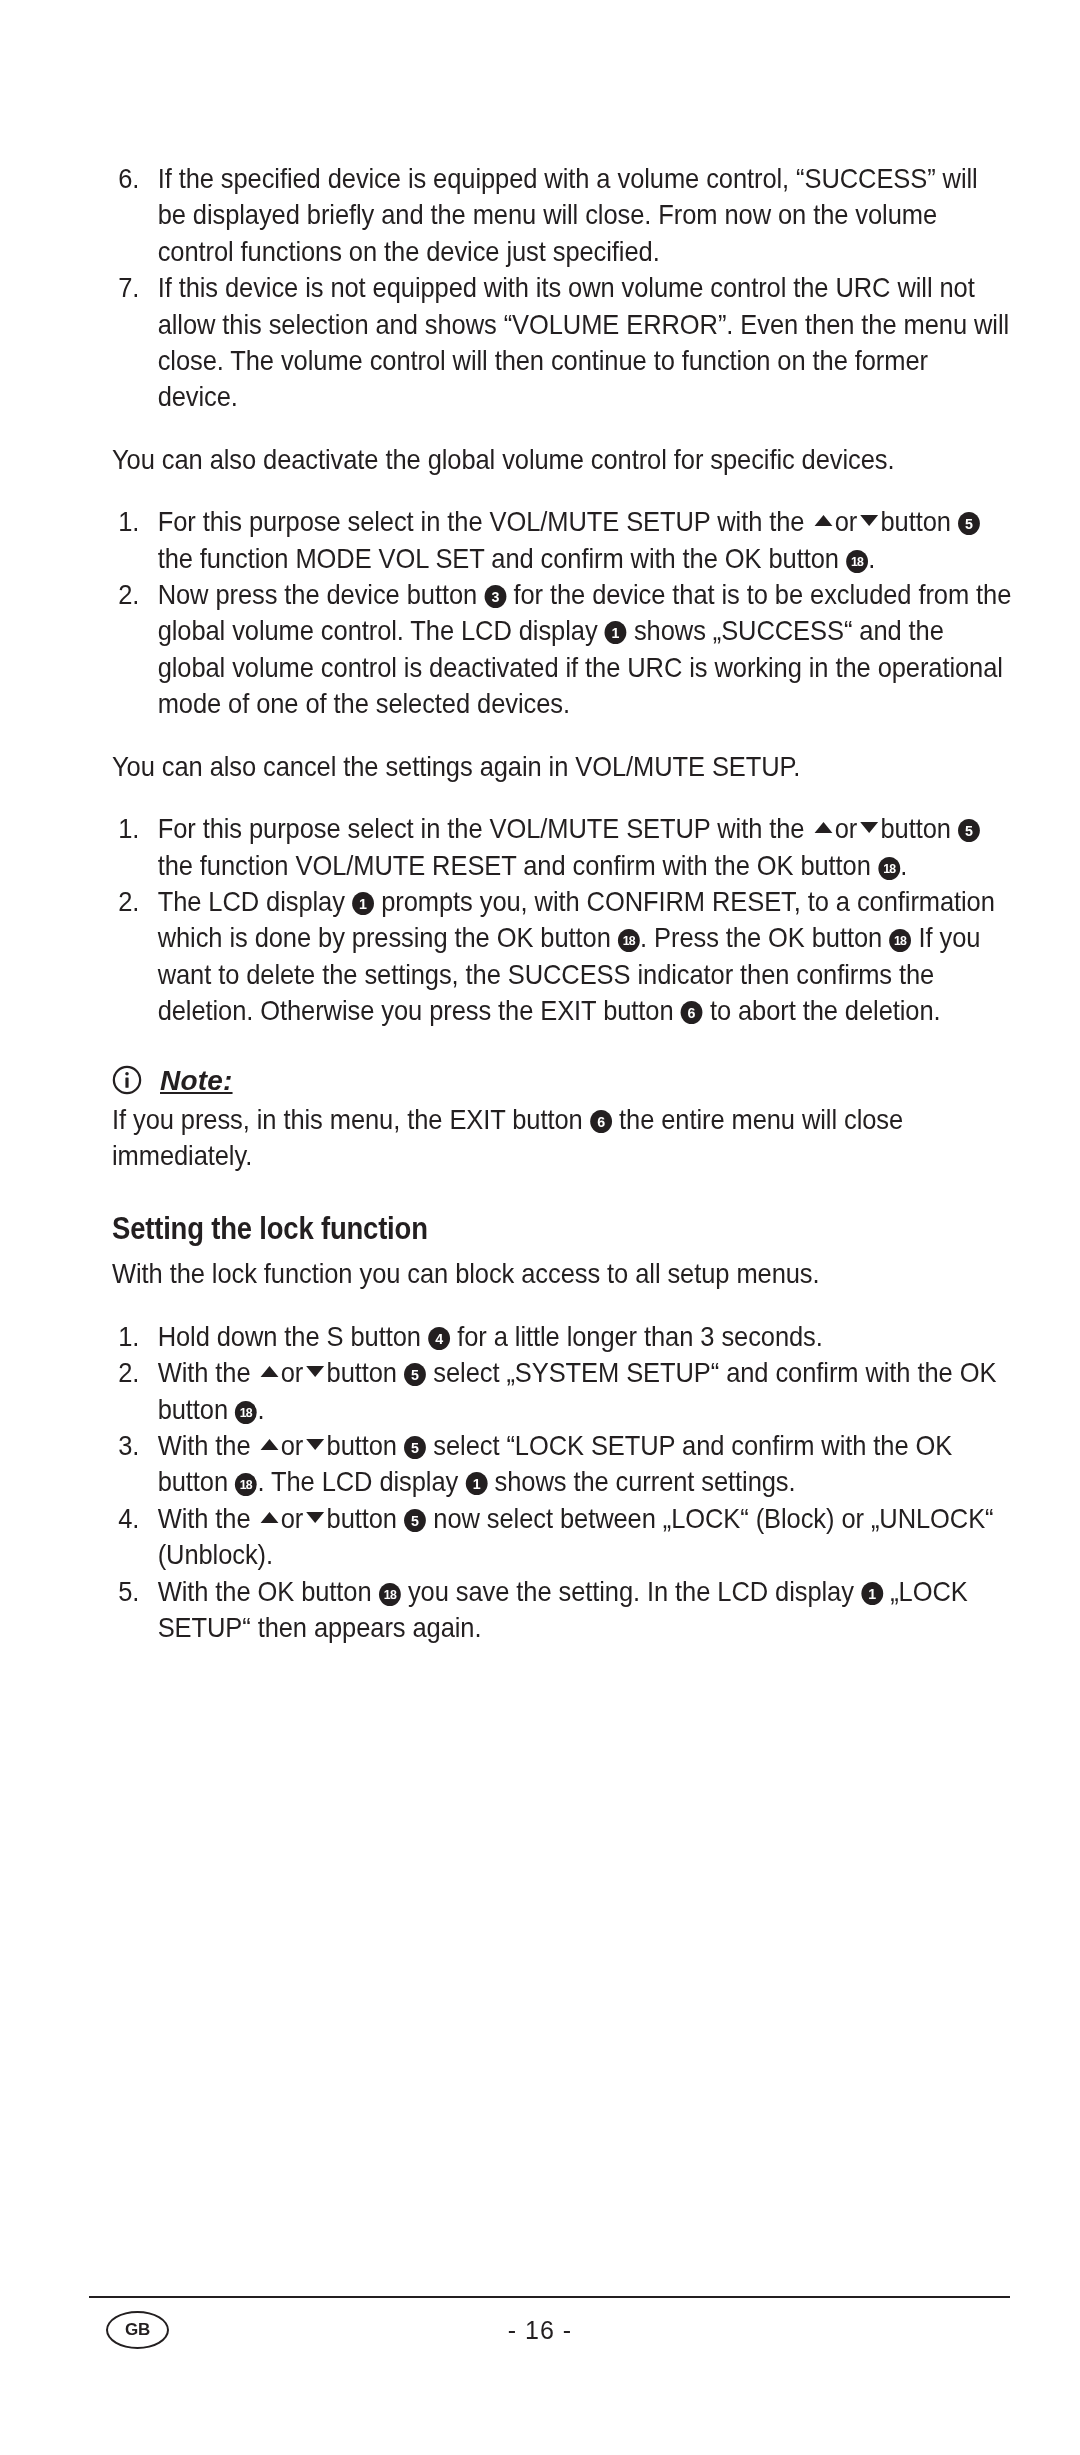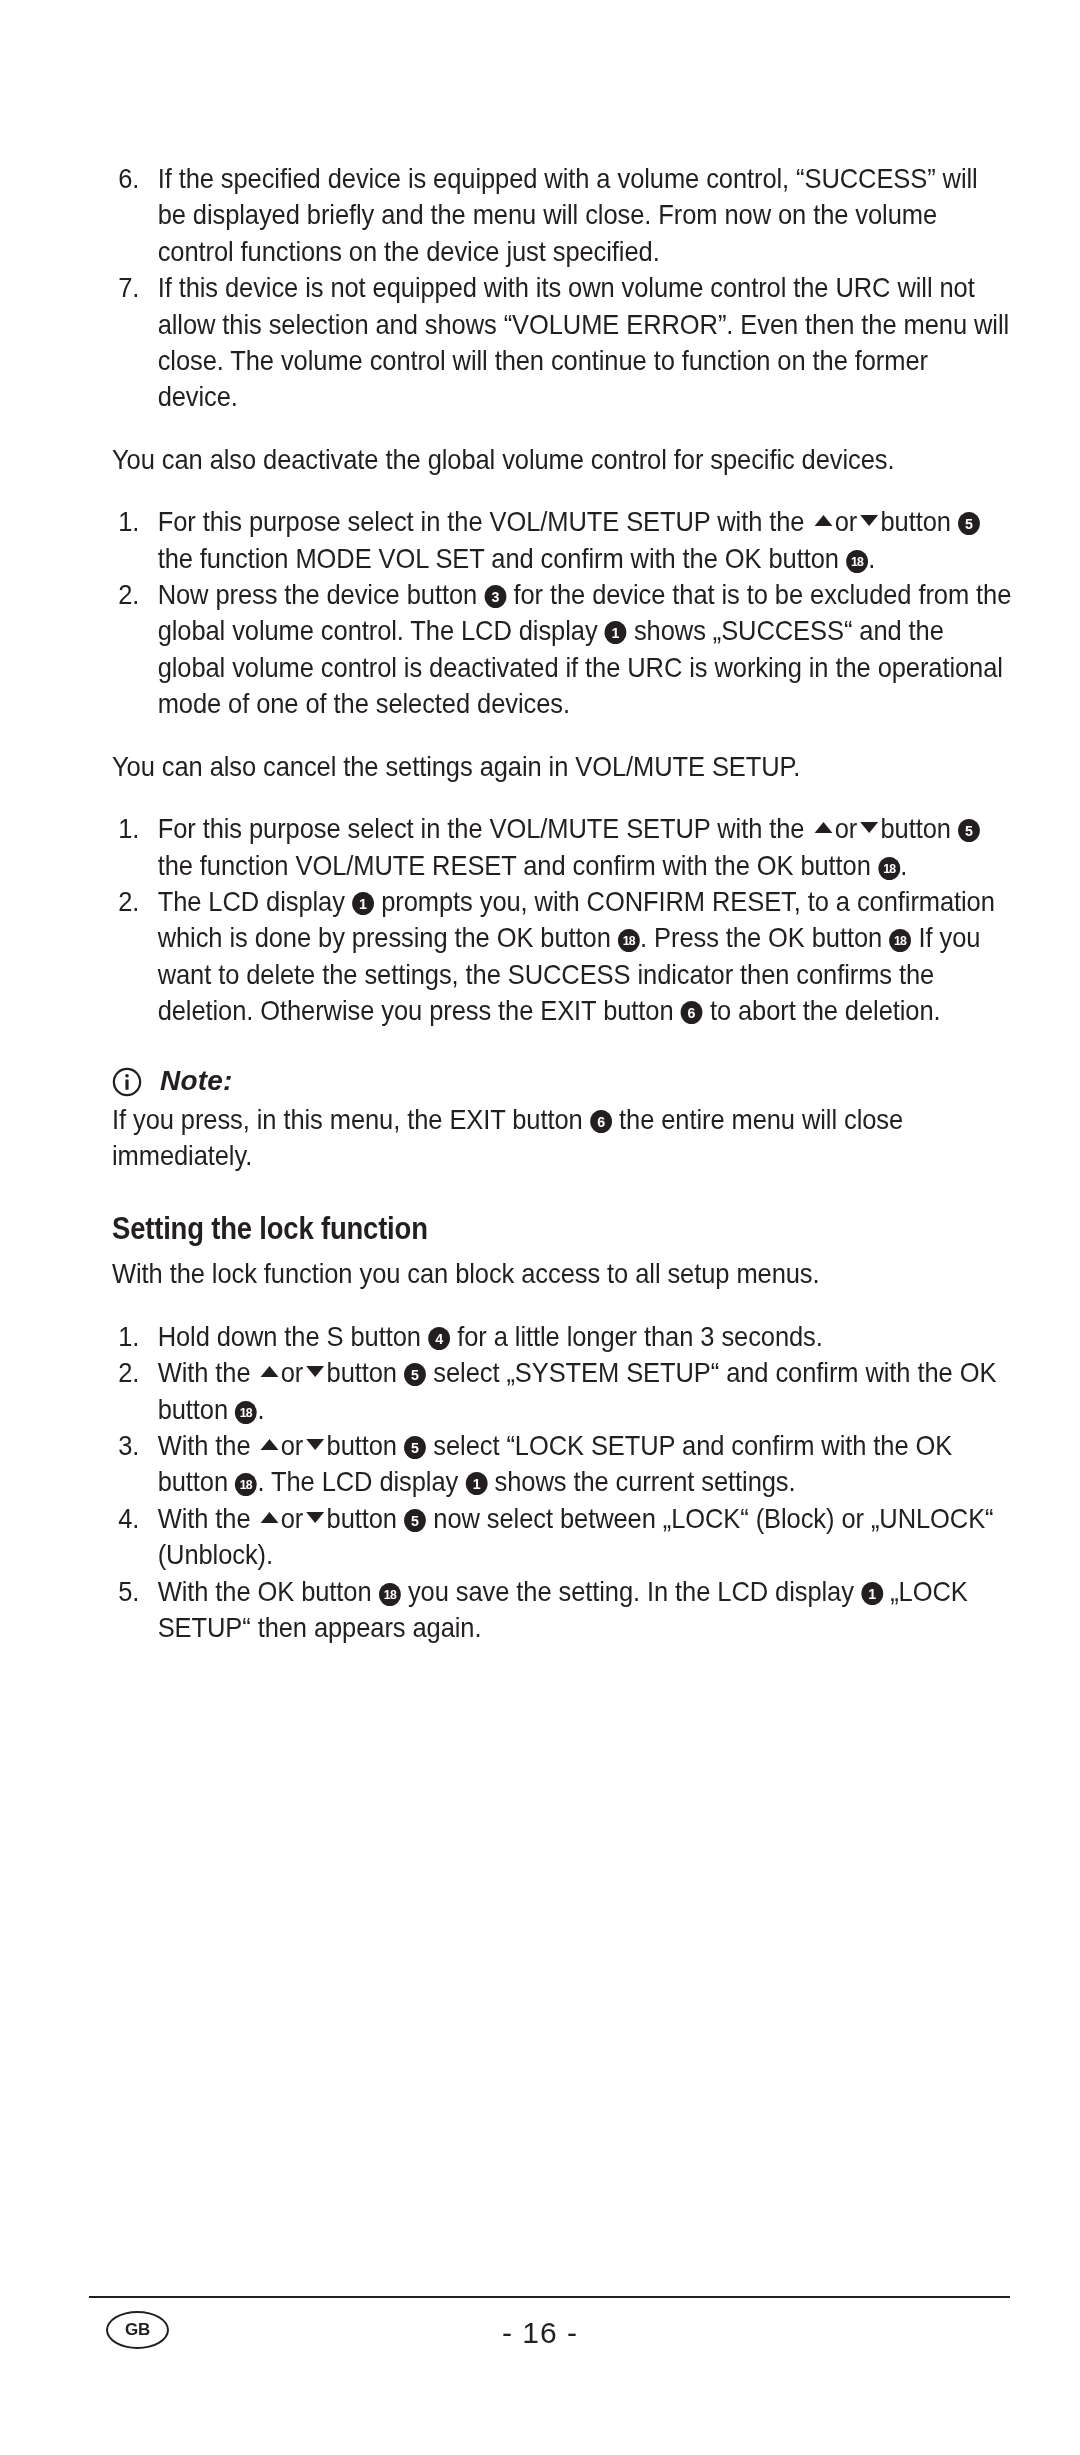--- a/index.html
+++ b/index.html
@@ -112,23 +112,24 @@
   }
   .arrow-down {
     border-left: 10px solid transparent;
     border-right: 10px solid transparent;
     border-top: 11px solid #231f20;
   }
 
   
   .note-head {
     display: flex;
-    align-items: flex-end;
+    align-items: flex-start;
     gap: 18px;
     margin: 0;
+    text-decoration: underline;
   }
   .note-icon {
     width: 30px;
     height: 30px;
     flex: 0 0 30px;
     display: block;
   }
   .note-label {
     font-family: "Liberation Sans", sans-serif;
     font-size: 28px;
@@ -184,21 +185,21 @@
     position: relative;
     top: -1px;
   }
   .page-number {
     position: absolute;
     left: 0;
     top: 2316px;
     width: 1080px;
     text-align: center;
     font-family: "Liberation Sans", sans-serif;
-    font-size: 30px;
+    font-size: 25px;
     letter-spacing: 1px;
     color: #231f20;
   }
 </style>
 </head>
 <body>
 
 <div class="page">
 
   <div class="content">

